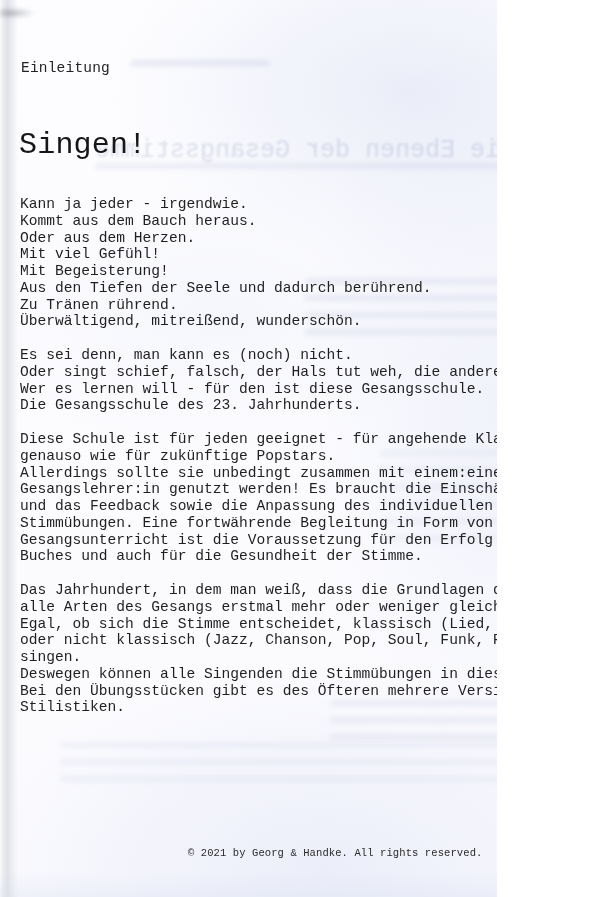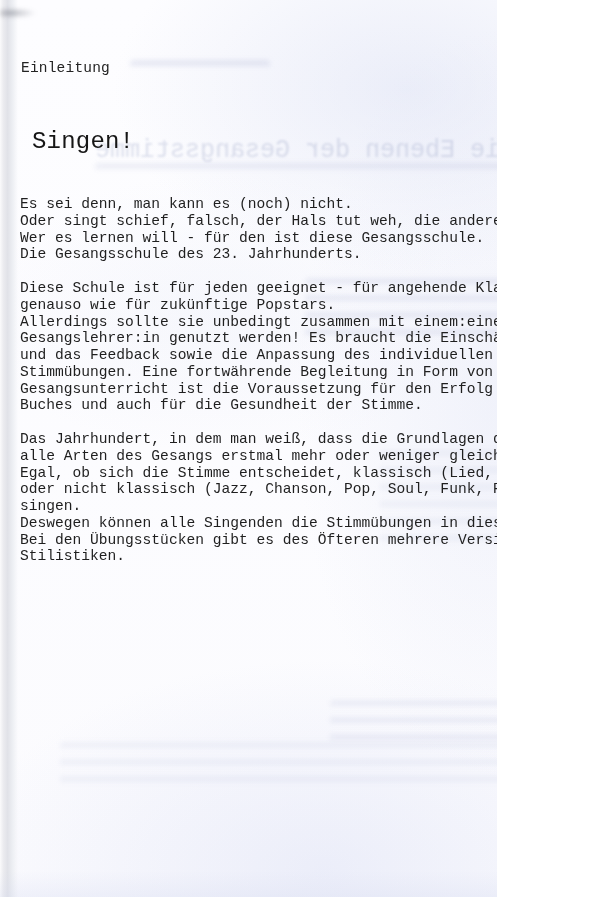--- a/index.html
+++ b/index.html
@@ -77,24 +77,24 @@
   .section-label {
     position: absolute;
     left: 21px;
     top: 60px;
     font-size: 14.5px;
     letter-spacing: 0.2px;
     color: #232323;
   }
   .page-title {
     position: absolute;
-    left: 32px;
+    left: 19px;
     top: 128px;
     margin: 0;
-    font-size: 24px;
+    font-size: 30px;
     font-weight: 400;
     letter-spacing: 0.2px;
     color: #161616;
   }
   .body-text {
     position: absolute;
     left: 20px;
     top: 196px;
     width: 575px;
     font-size: 14.6px;
@@ -137,20 +137,28 @@
   <div class="st-blob b4"></div>
   <div class="st-blob b5"></div>
   <div class="st-blob b6"></div>
   <div class="bottom-tint"></div>
 
   <div class="section-label">Einleitung</div>
 
   <h1 class="page-title">Singen!</h1>
 
   <div class="body-text">
+    <p>Kann ja jeder - irgendwie.
+Kommt aus dem Bauch heraus.
+Oder aus dem Herzen.
+Mit viel Gefühl!
+Mit Begeisterung!
+Aus den Tiefen der Seele und dadurch berührend.
+Zu Tränen rührend.
+Überwältigend, mitreißend, wunderschön.</p>
     <p>Es sei denn, man kann es (noch) nicht.
 Oder singt schief, falsch, der Hals tut weh, die anderen halten sich die Ohren zu.
 Wer es lernen will - für den ist diese Gesangsschule.
 Die Gesangsschule des 23. Jahrhunderts.</p>
     <p>Diese Schule ist für jeden geeignet - für angehende Klassikstudierende
 genauso wie für zukünftige Popstars.
 Allerdings sollte sie unbedingt zusammen mit einem:einer erfahrenen
 Gesangslehrer:in genutzt werden! Es braucht die Einschätzung, die Anleitung
 und das Feedback sowie die Anpassung des individuellen Anfangstons bei den
 Stimmübungen. Eine fortwährende Begleitung in Form von regelmäßigem
@@ -159,16 +167,17 @@
     <p>Das Jahrhundert, in dem man weiß, dass die Grundlagen der Stimmbildung für
 alle Arten des Gesangs erstmal mehr oder weniger gleich sind.
 Egal, ob sich die Stimme entscheidet, klassisch (Lied, Oper, Konzert, Operette)
 oder nicht klassisch (Jazz, Chanson, Pop, Soul, Funk, Rock oder Musical) zu
 singen.
 Deswegen können alle Singenden die Stimmübungen in diesem Band nutzen.
 Bei den Übungsstücken gibt es des Öfteren mehrere Versionen in verschiedenen
 Stilistiken.</p>
   </div>
 
+  <div class="footer-copyright">© 2021 by Georg &amp; Handke. All rights reserved.</div>
 
   <div class="footer-page-number">5</div>
 
 </div>
 
 </body></html>

